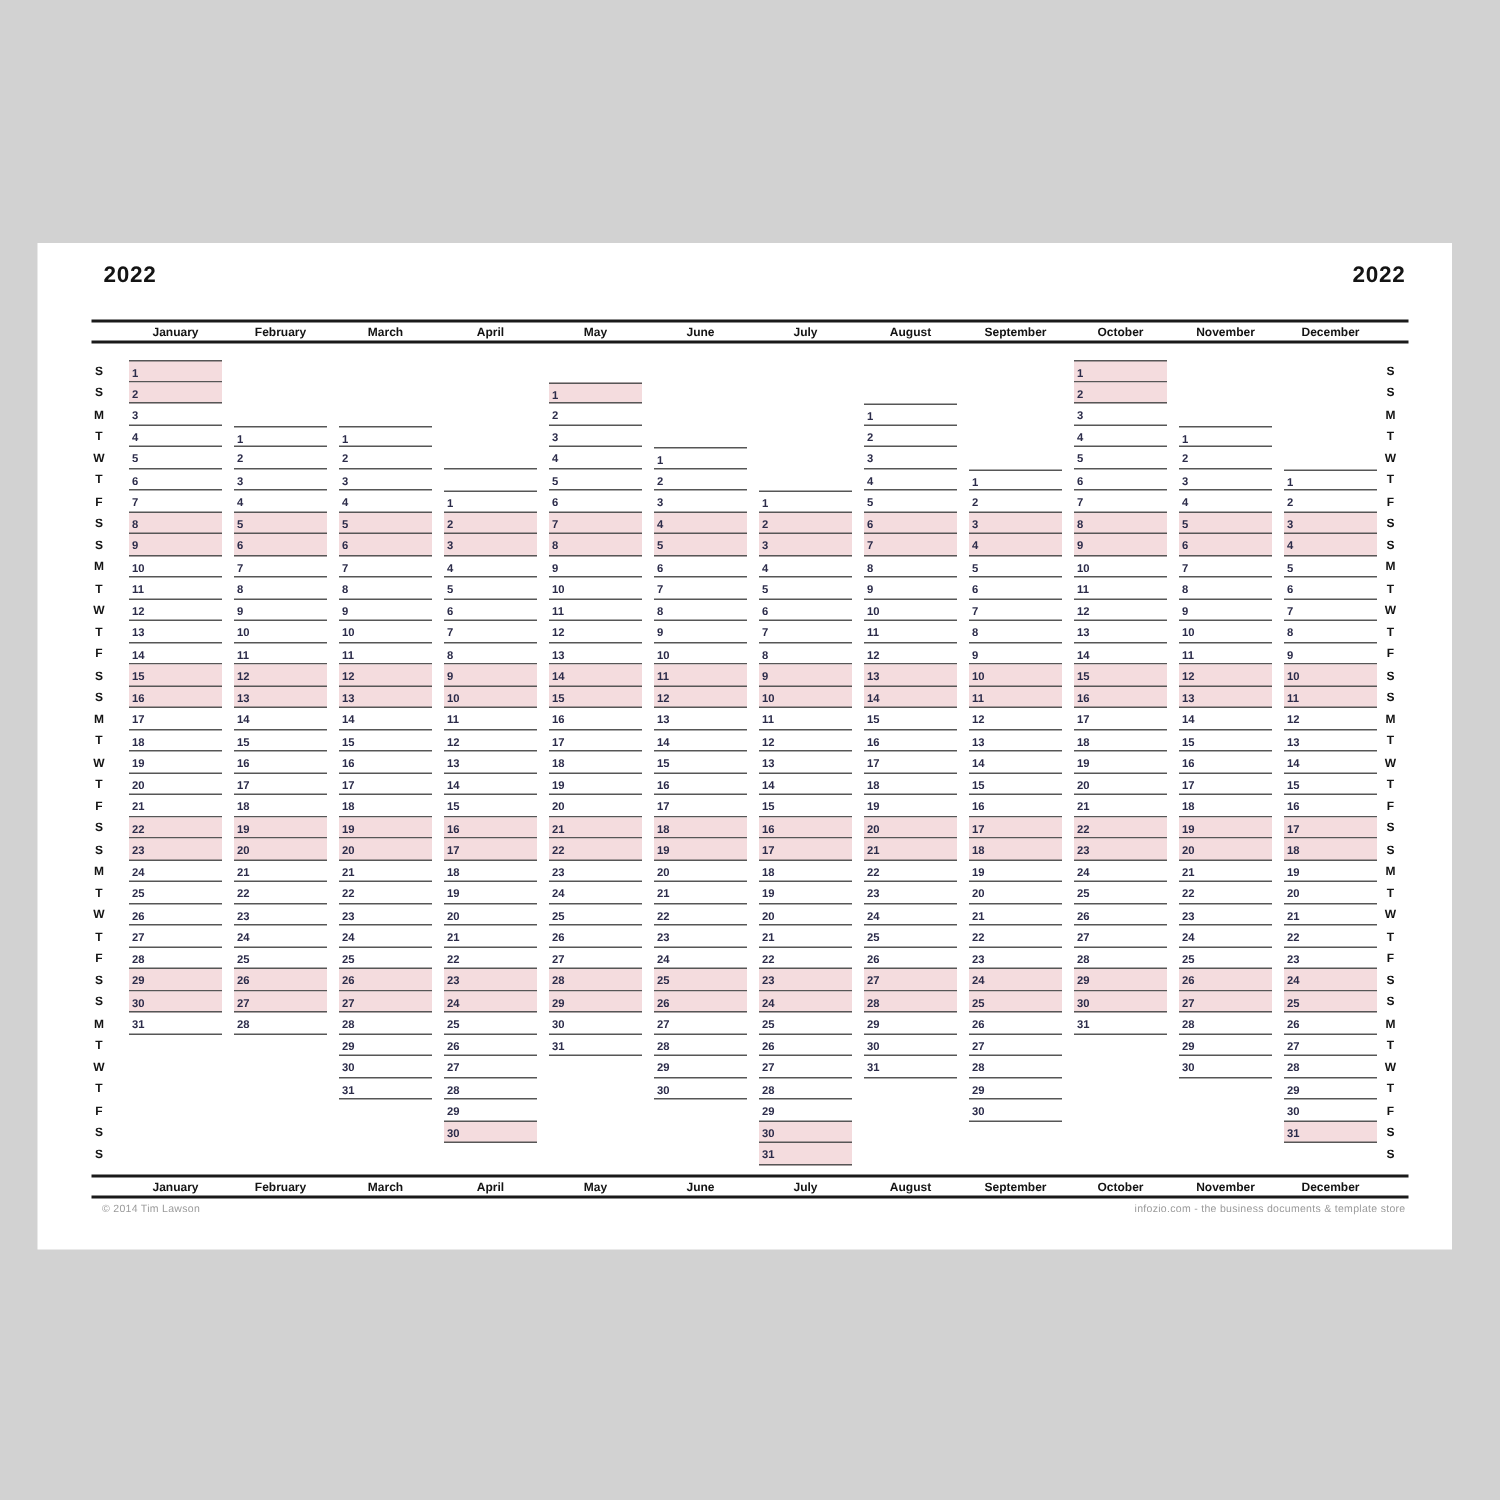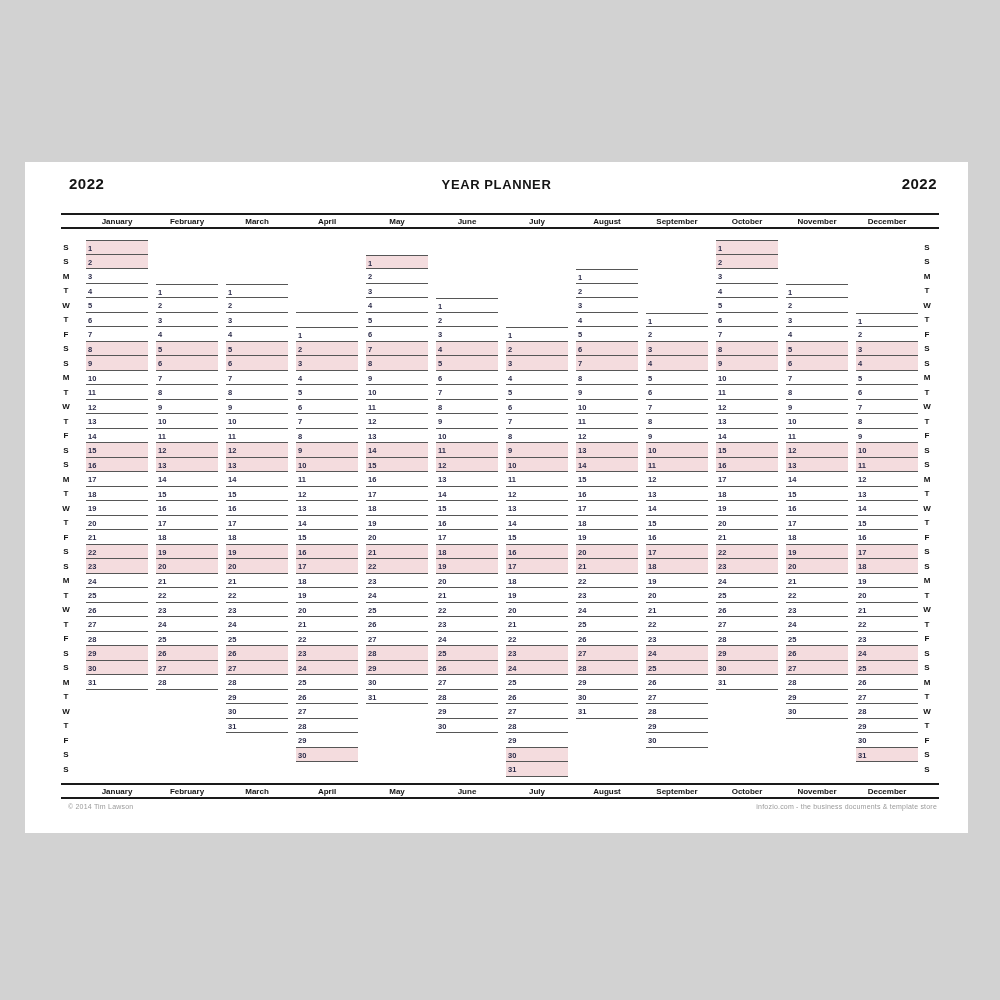--- a/index.html
+++ b/index.html
@@ -51,21 +51,20 @@
   }
   .footer-text.left{left:43px;}
   .footer-text.right{right:31px;}
 </style>
 </head>
 <body style="--bg: #d2d2d2; --page: #ffffff; --weekend: #f4dcde; --cellline: #565656; --bandline: #1a1a1a; --daynum: #2c2c4a; --heading: #141414; --footer: #9a9a9a;">
 
 <div class="page">
 
   <div class="year left">2022</div>
-  <div class="title">YEAR PLANNER</div>
   <div class="year right">2022</div>
 
   <div class="band top">
       <div class="month-label" style="left: 21px;">January</div>
       <div class="month-label" style="left: 91px;">February</div>
       <div class="month-label" style="left: 161px;">March</div>
       <div class="month-label" style="left: 231px;">April</div>
       <div class="month-label" style="left: 301px;">May</div>
       <div class="month-label" style="left: 371px;">June</div>
       <div class="month-label" style="left: 441px;">July</div>

